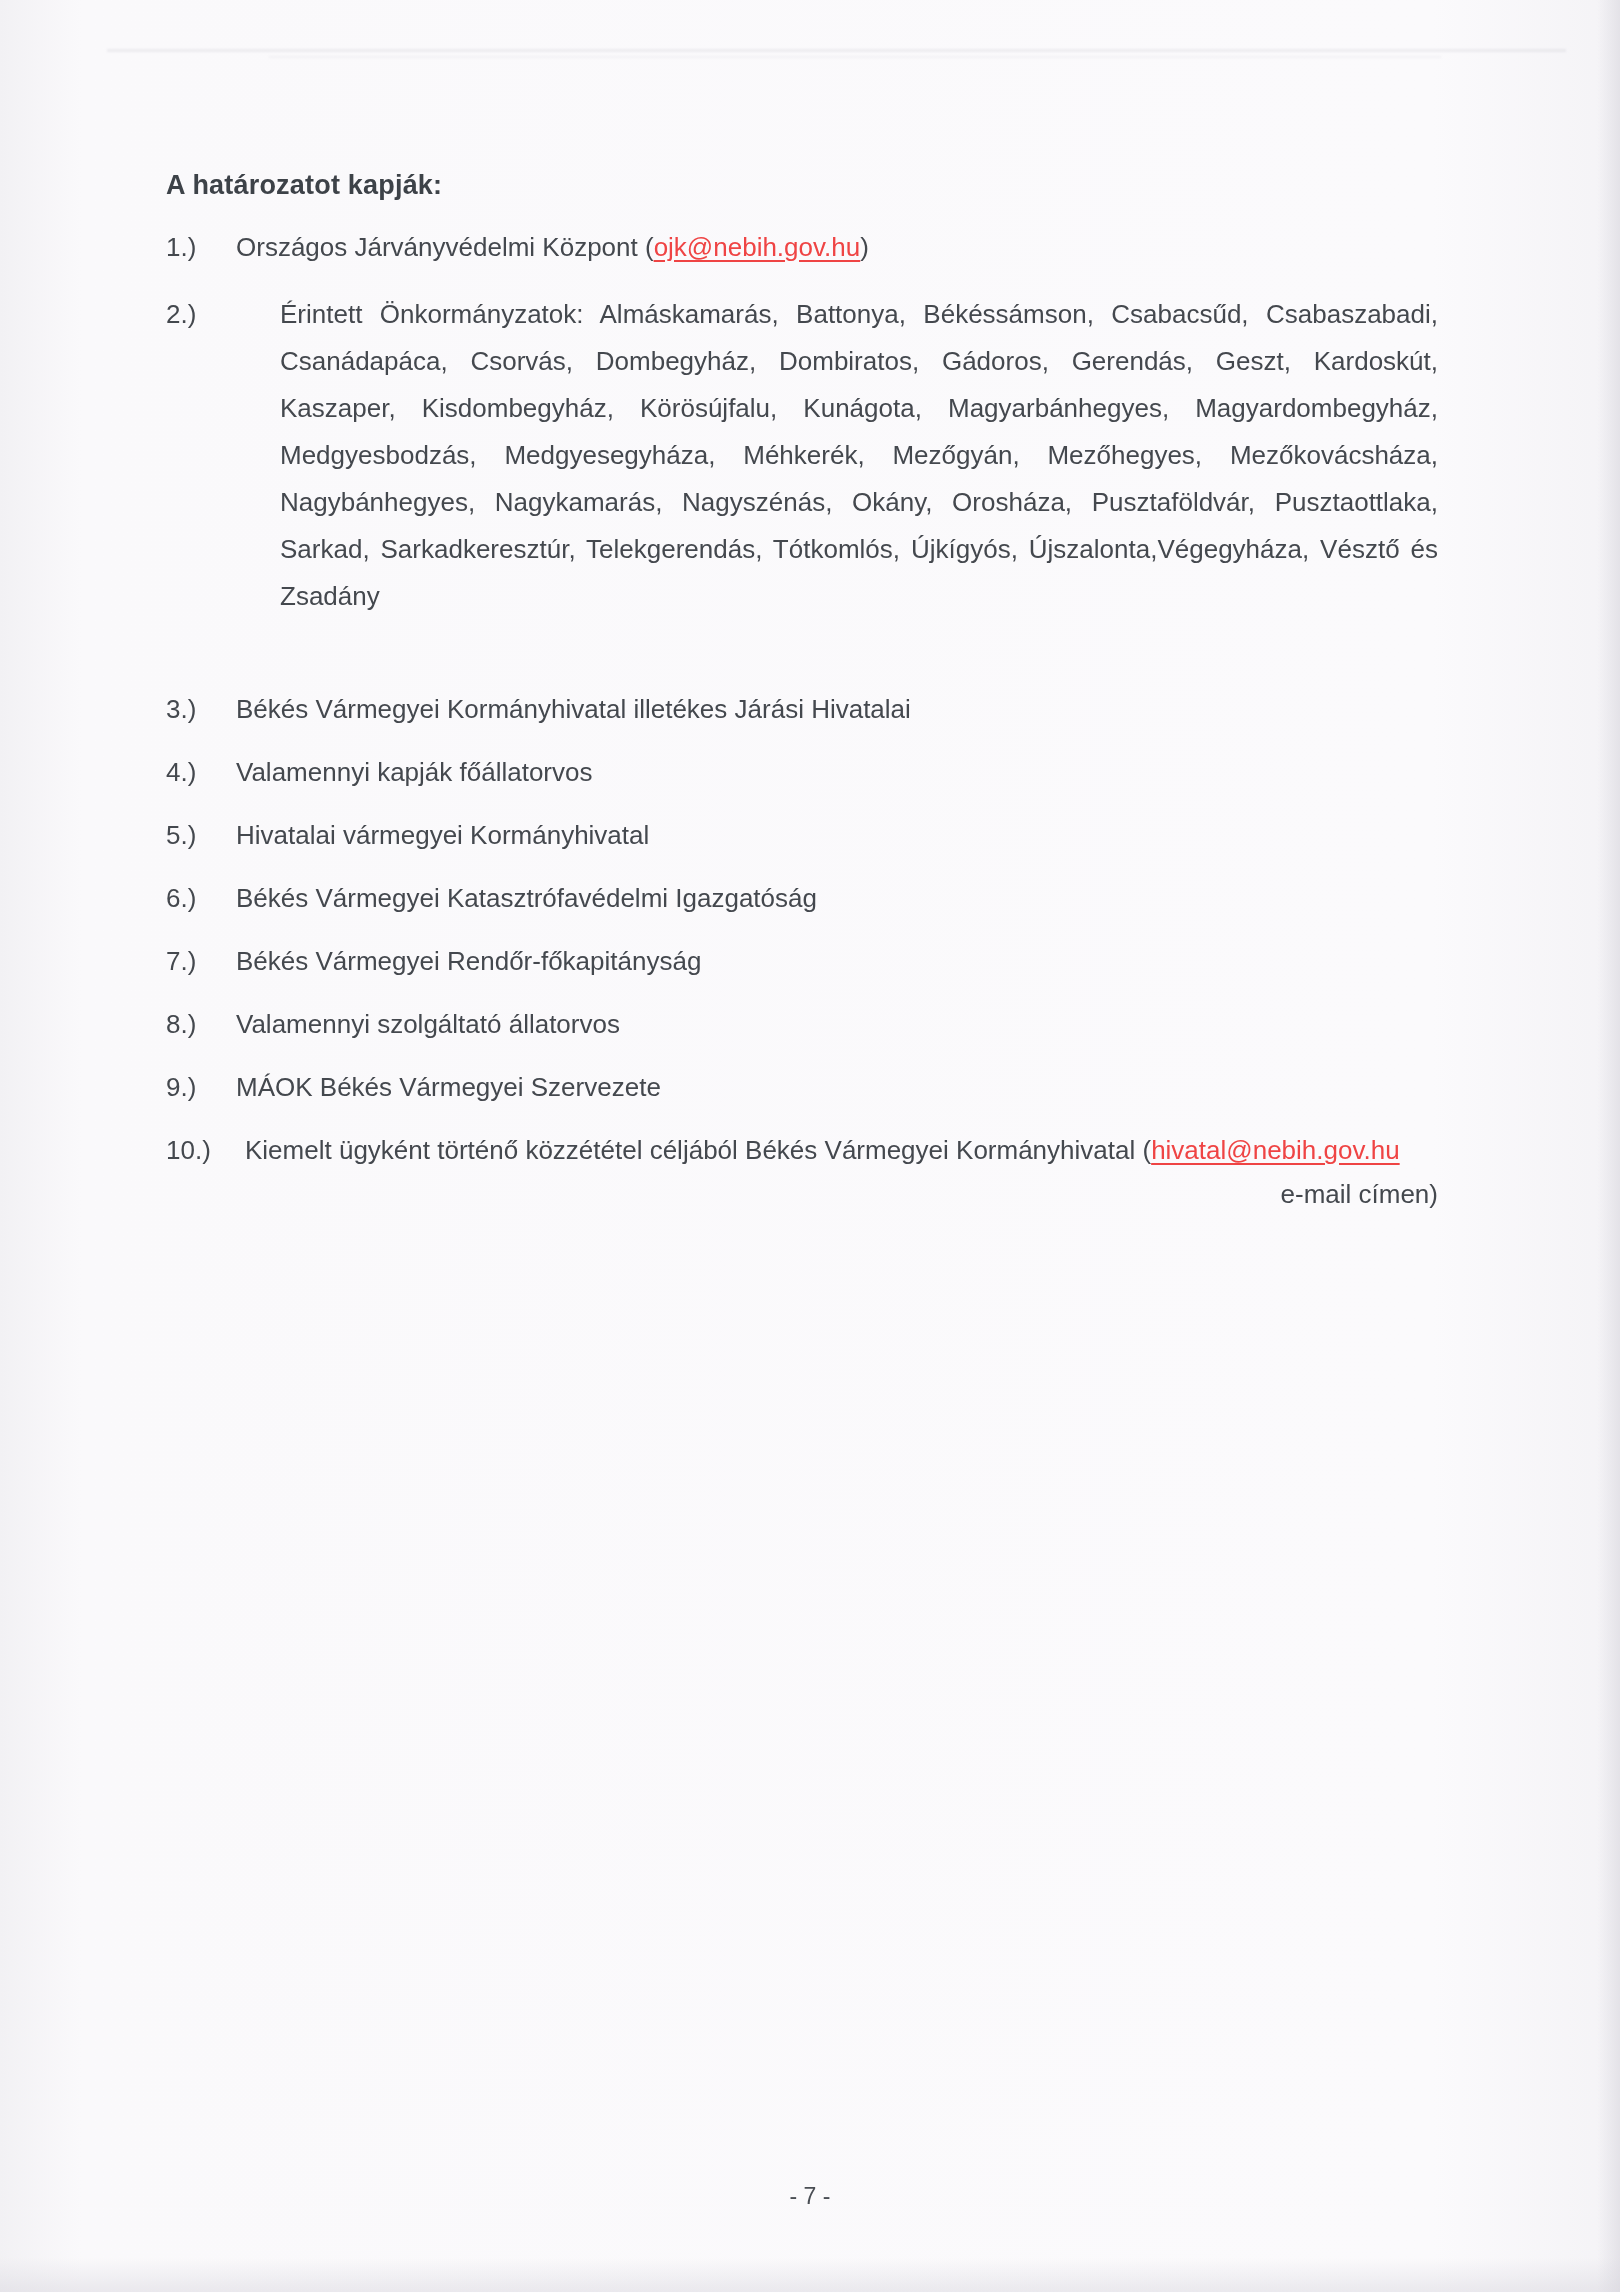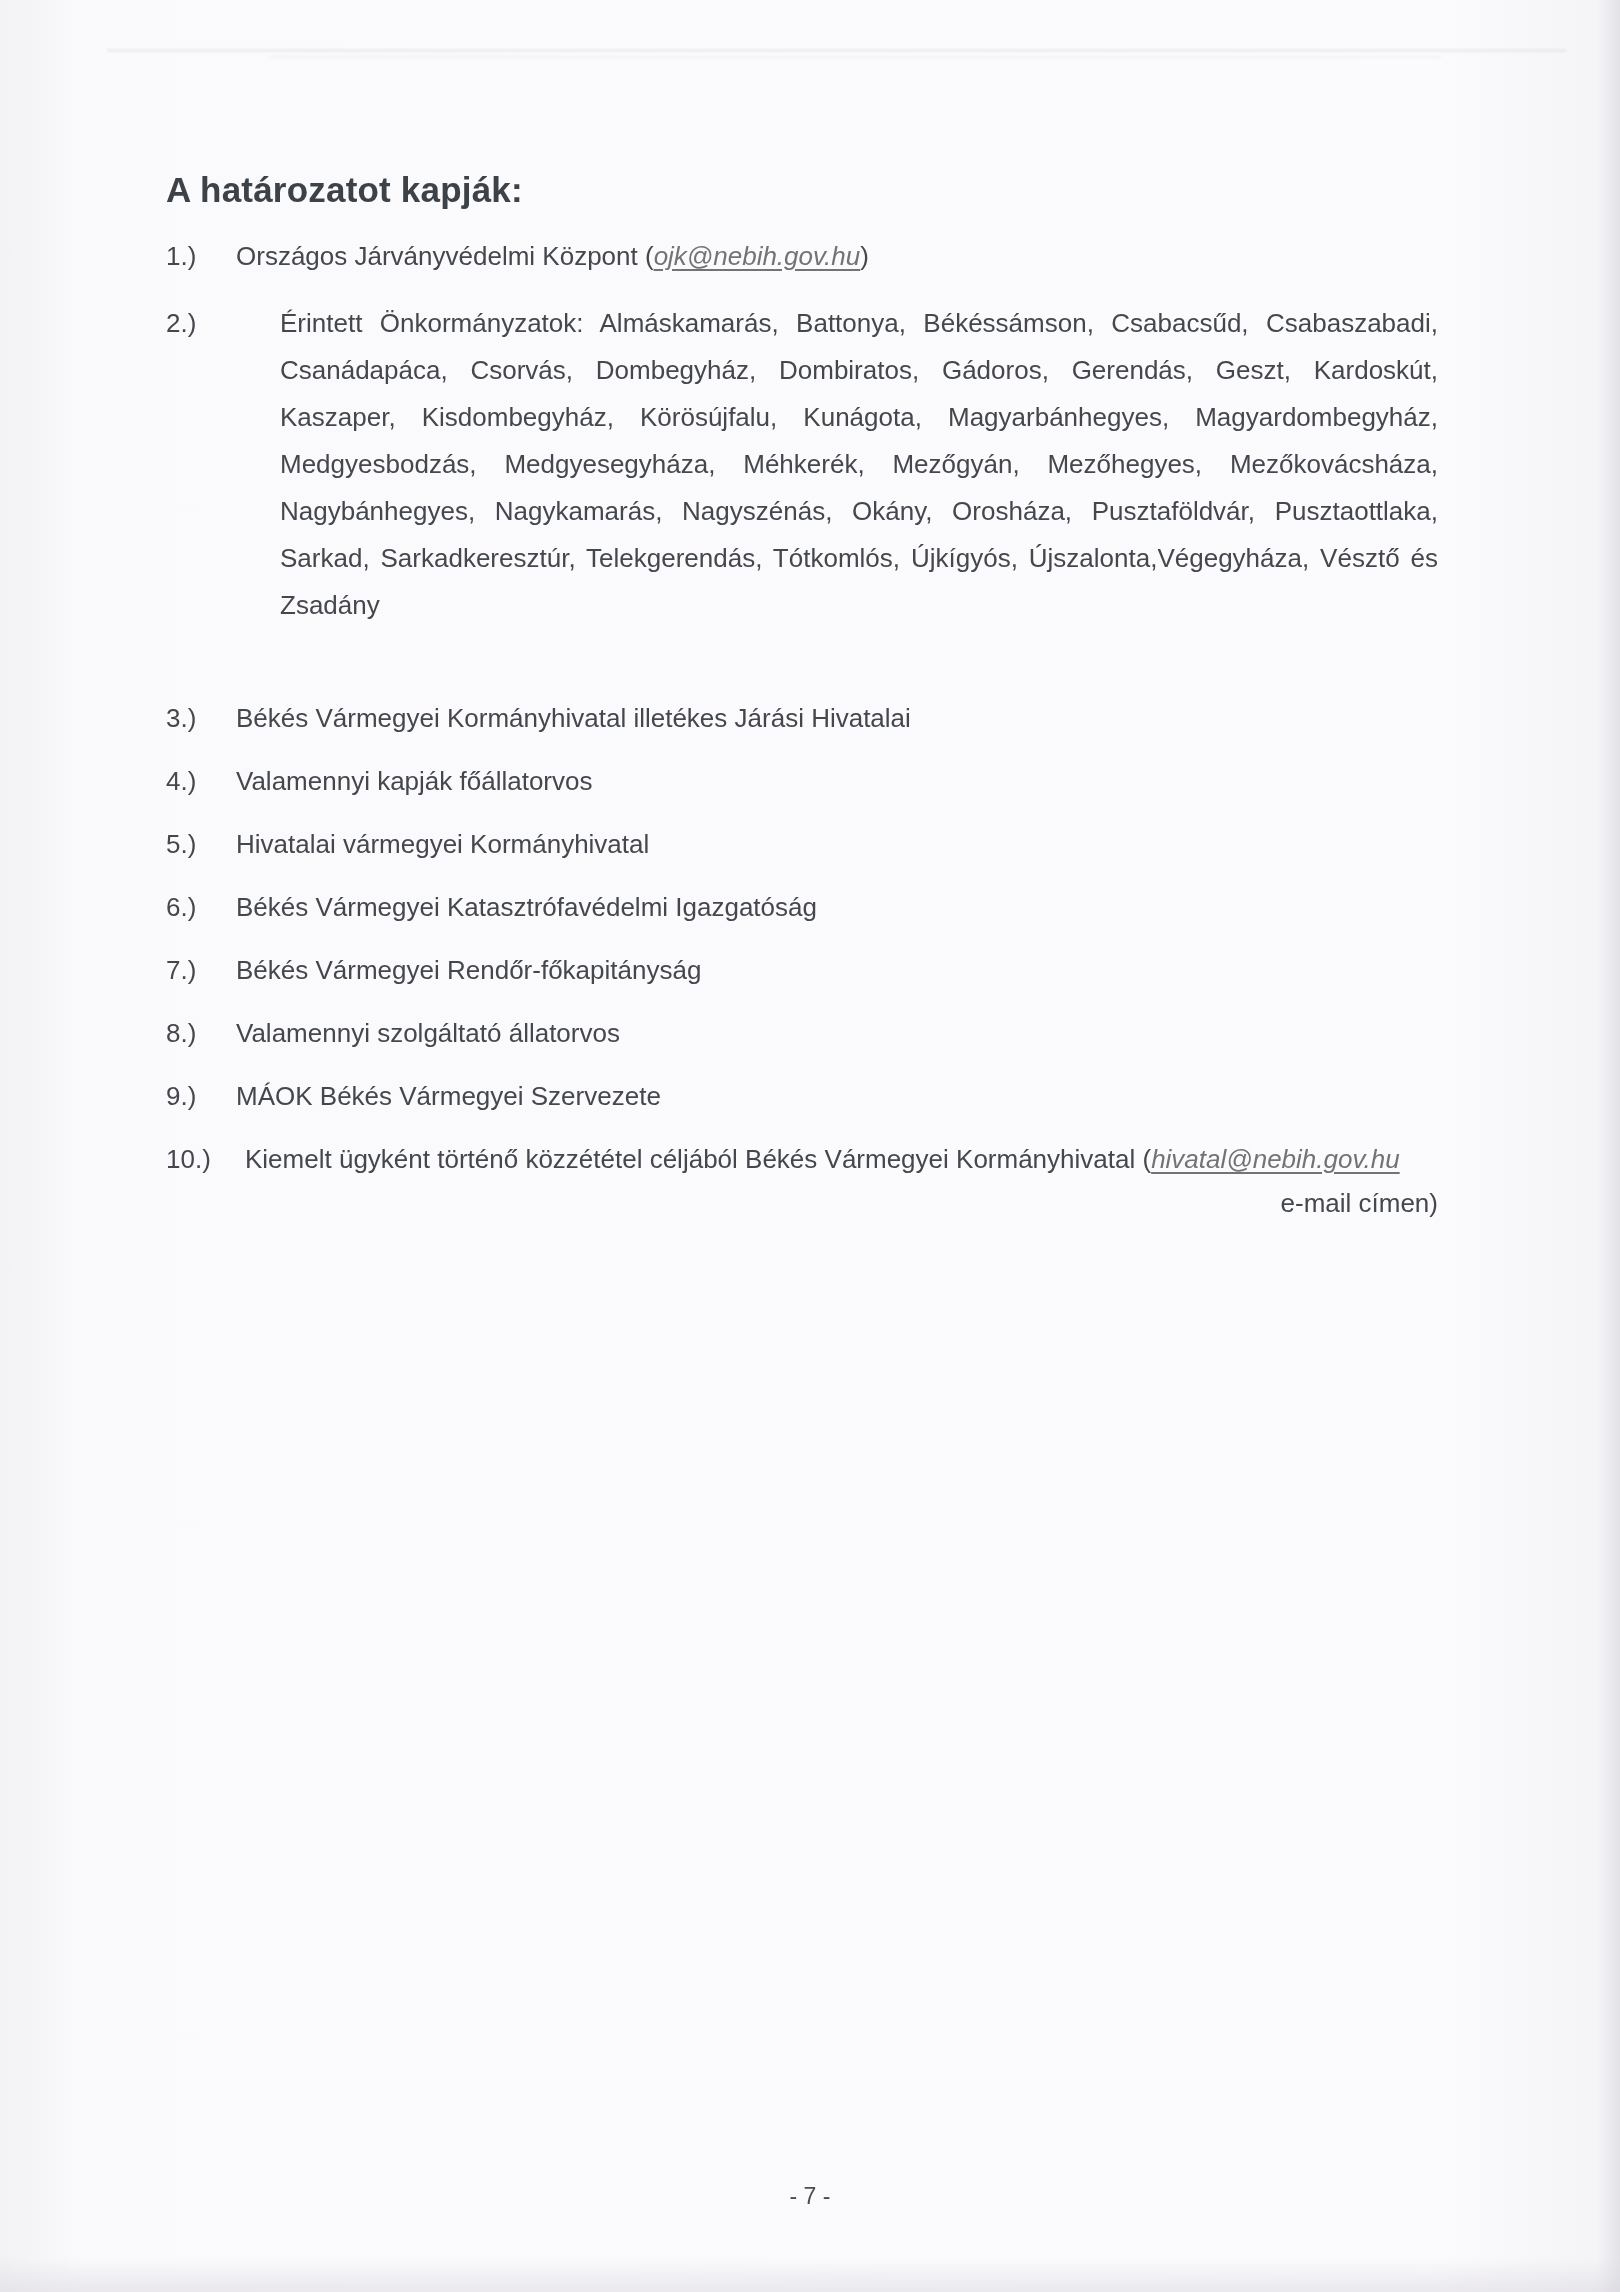--- a/index.html
+++ b/index.html
@@ -65,21 +65,21 @@
   }
 
   .content {
     position: absolute;
     left: 166px;
     top: 170px;
     width: 1272px;
   }
 
   .doc-heading {
-    font-size: 35px;
+    font-size: 27px;
     font-weight: bold;
     color: #3d4248;
     letter-spacing: 0.2px;
     margin: 0 0 23px 0;
   }
 
   ol.dist-list {
     list-style: none;
     margin: 0;
     padding: 0;
@@ -120,24 +120,23 @@
     text-align: justify;
     text-justify: inter-word;
     margin-left: 44px;
   }
   .li-text.justified::after {
     content: "";
     display: inline-block;
     width: 100%;
   }
   a.mail-link {
-    color: #737373;
+    color: #ef4444;
     text-decoration: underline;
     text-underline-offset: 3.6px;
-    font-style: italic;
   }
   .subline {
     display: block;
     text-align: right;
     margin-top: -3.6px;
   }
 
   .page-number {
     position: absolute;
     left: 0;

